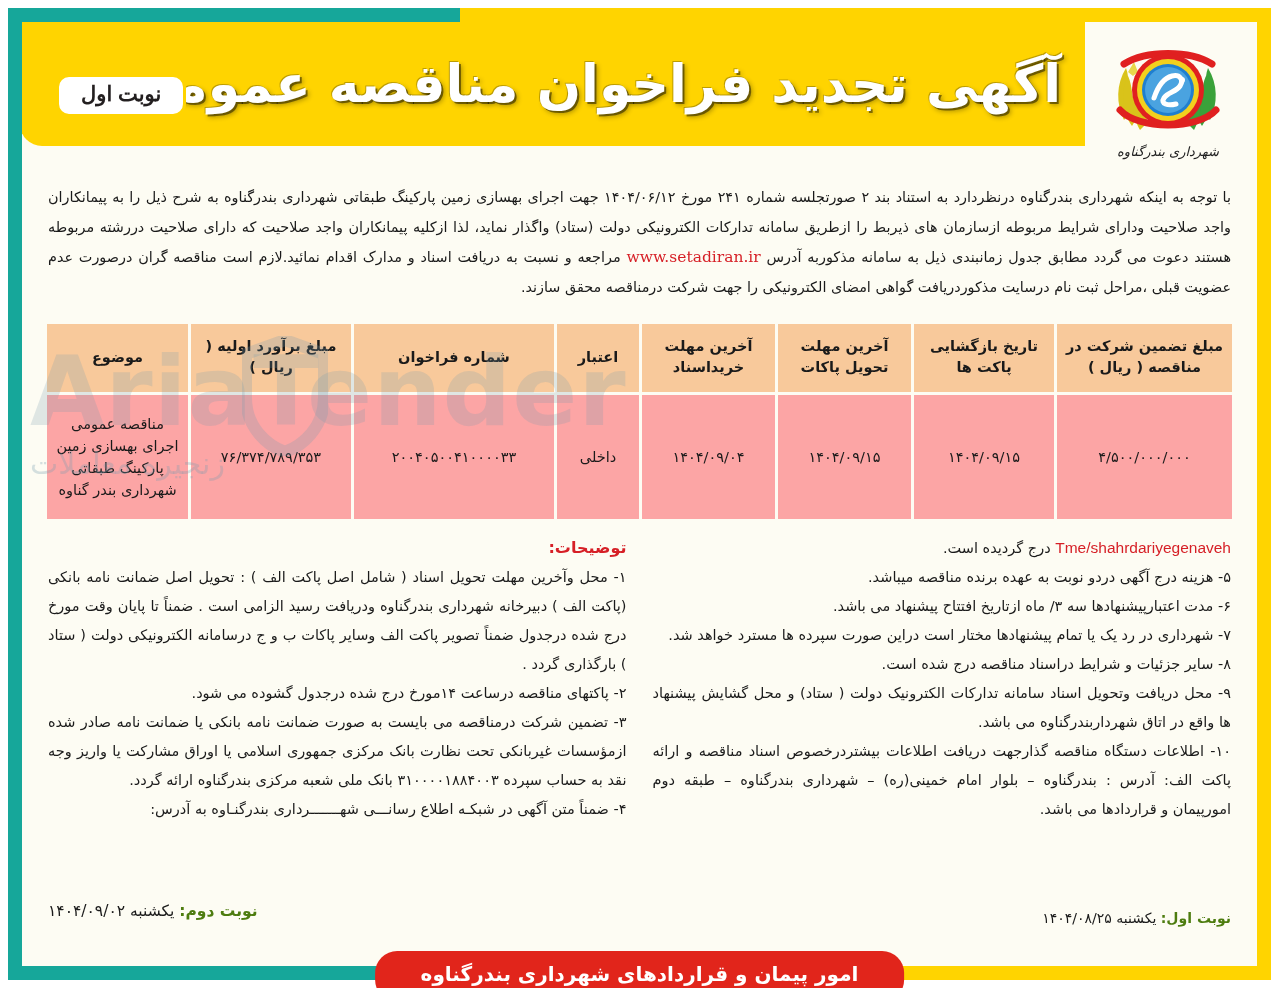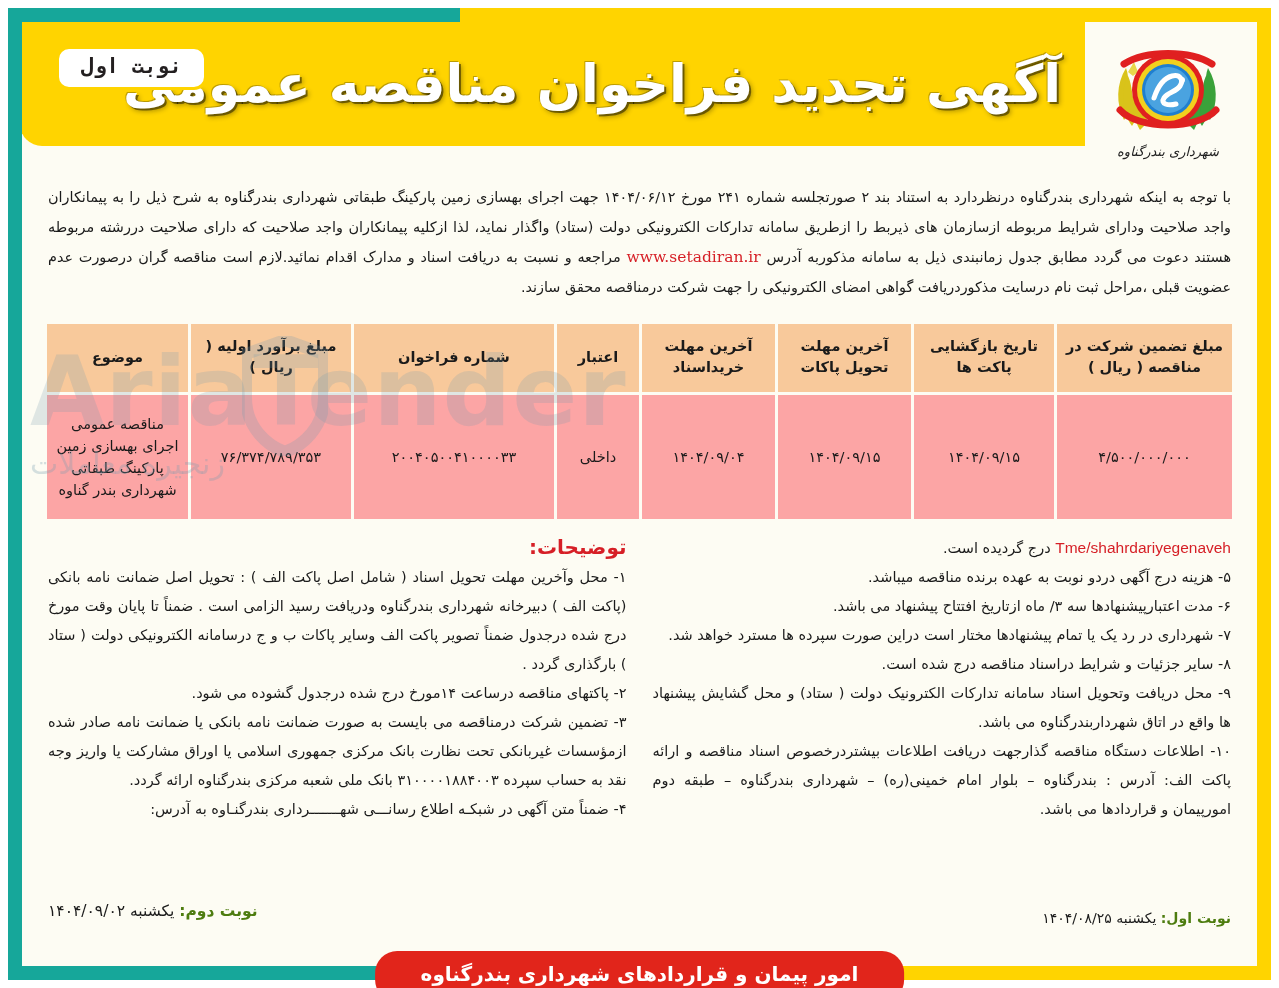--- a/index.html
+++ b/index.html
@@ -92,30 +92,30 @@
     text-shadow:
       2px 2px 0 rgba(0,0,0,.45),
       -1px -1px 0 rgba(0,0,0,.25),
       3px 3px 5px rgba(0,0,0,.3);
     white-space: nowrap;
     font-family: "DejaVu Sans", sans-serif;
   }
   .nobat-badge {
     position: absolute;
     left: 34px;
-    top: 24px;
+    top: 52px;
     background: #ffffff;
     border: 3px solid #ffd400;
     border-radius: 13px;
     padding: 5px 22px 8px 22px;
     font-size: 21px;
     font-weight: bold;
     color: #231f20;
     white-space: nowrap;
-    font-family: Liberation Mono, monospace;
+    font-family: Liberation Sans, sans-serif;
   }
 
   
   .intro {
     margin: 8px 26px 0 26px;
     font-size: 14.4px;
     line-height: 30px;
     color: #1a1a1a;
     text-align: justify;
     font-family: "DejaVu Sans", sans-serif;
@@ -214,21 +214,21 @@
     font-size: 14.5px;
     line-height: 29px;
     color: #1a1a1a;
     text-align: justify;
     font-family: "DejaVu Sans", sans-serif;
   }
   .notes-col.right { text-align: justify; }
   .notes-title {
     color: #d61f26;
     font-weight: bold;
-    font-size: 20px;
+    font-size: 16px;
     margin-bottom: 1px;
   }
   .note-line { margin: 0; }
   .note-line .red {
     color: #d61f26;
     font-family: Liberation Sans, sans-serif;
     direction: ltr;
     display: inline-block;
     font-size: 15.5px;
   }

